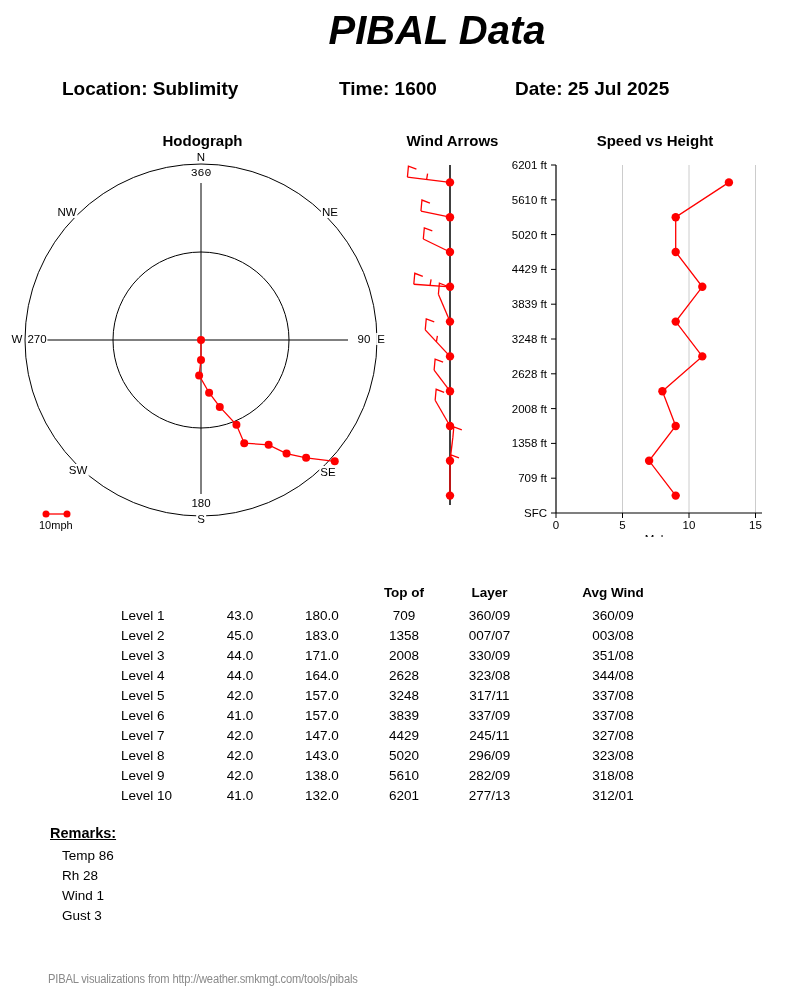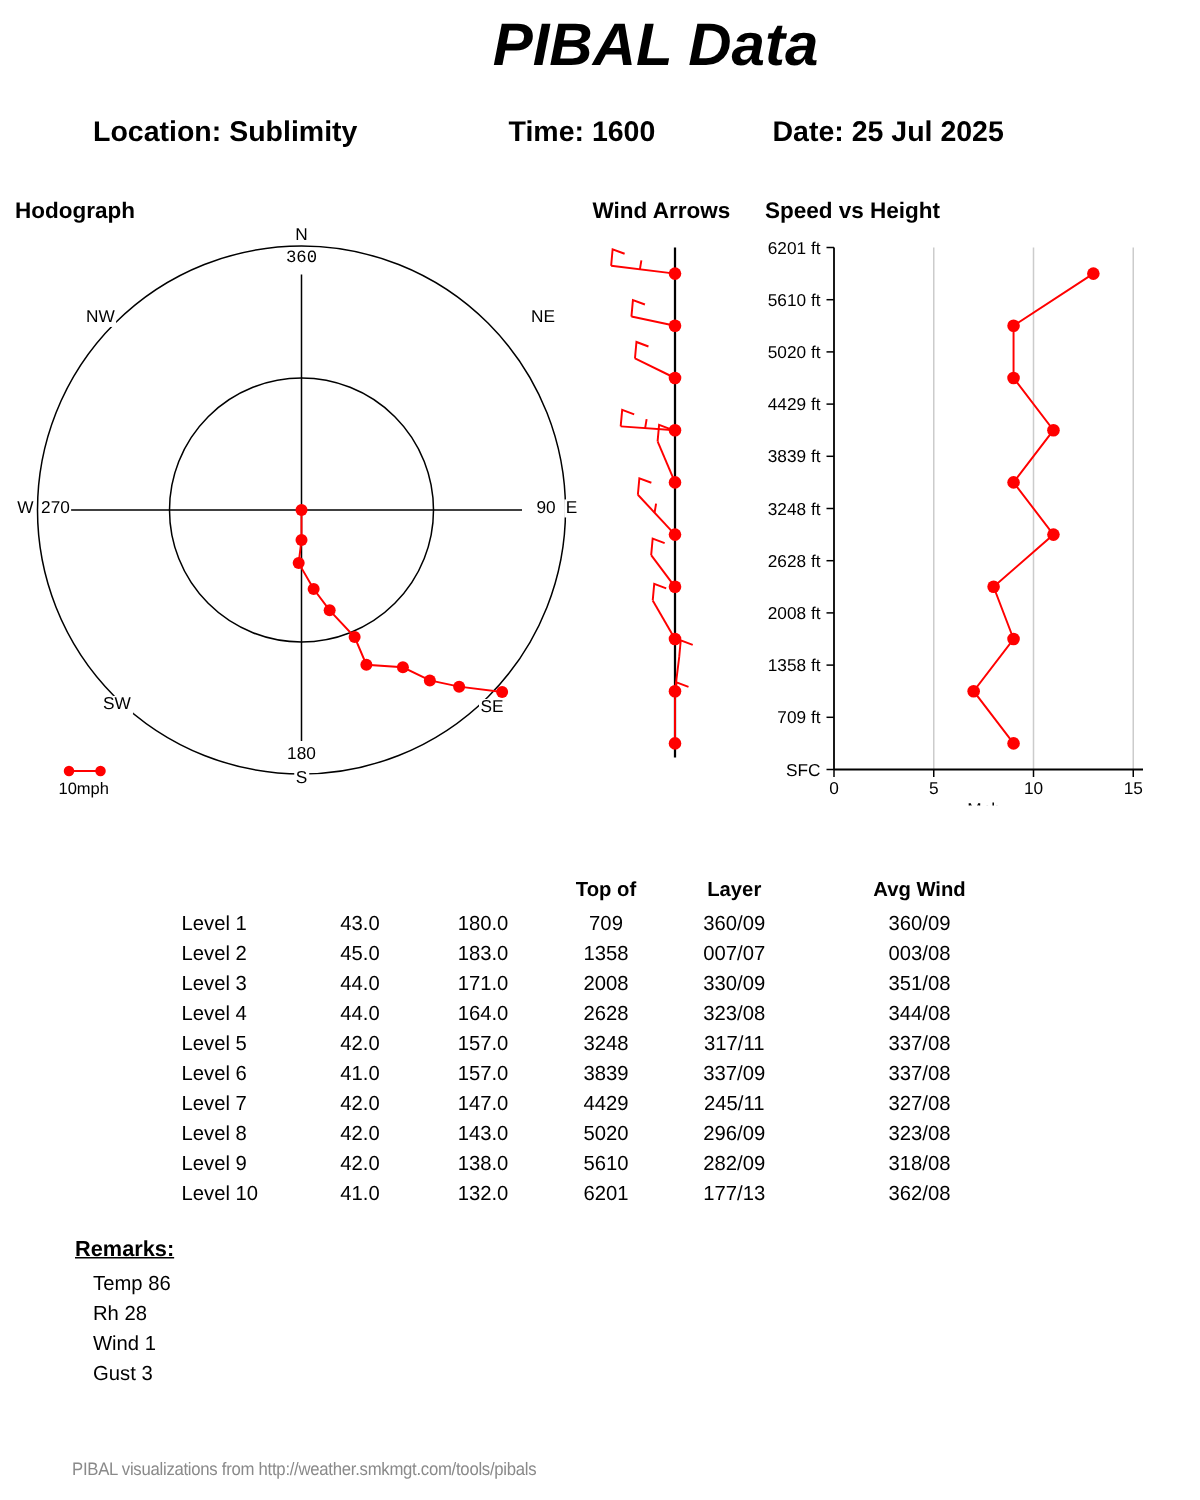--- a/index.html
+++ b/index.html
@@ -7,21 +7,21 @@
           font-family:"Liberation Sans", sans-serif; color:#000; overflow:hidden; }
 
   .main-title { position:absolute; left:0; top:8px; width:786px; text-align:center;
                 font-size:40px; font-weight:bold; font-style:italic;padding-left:44px; }
 
   .sub-item { position:absolute; top:78px; font-size:19px; font-weight:bold; white-space:nowrap; }
   .sub-loc  { left:62px; }
   .sub-time { left:339px; }
   .sub-date { left:515px; }
 
-  .chart-title { position:absolute; top:132px; font-weight:bold;
+  .chart-title { position:absolute; top:132px; text-align:center; font-weight:bold;
                  font-size:15px; white-space:nowrap; }
   .t-hodo   { left:10px;  width:385px; }
   .t-arrows { left:395px; width:115px; }
   .t-speed  { left:510px; width:290px; }
 
   .chart-svg { position:absolute; }
   #hodo-svg   { left:10px;  top:125px; }
   #arrows-svg { left:395px; top:125px; }
   #speed-svg  { left:510px; top:125px; }
 
@@ -162,21 +162,21 @@
       <circle cx="165.7" cy="196.60000000000002" r="4.2" fill="#ff0000"></circle>
       <circle cx="192.3" cy="161.8" r="4.2" fill="#ff0000"></circle>
       <circle cx="165.7" cy="127" r="4.2" fill="#ff0000"></circle>
       <circle cx="165.7" cy="92.20000000000005" r="4.2" fill="#ff0000"></circle>
       <circle cx="218.9" cy="57.400000000000034" r="4.2" fill="#ff0000"></circle>
     </svg>
 
   <div id="hodo-labels">
       <div class="compass-label" style="left: 201px; top: 157px;">N</div>
       <div class="compass-label" style="left: 201px; top: 173px; font-family: Liberation Mono, monospace;">360</div>
-      <div class="compass-label" style="left: 330px; top: 212px; margin-left: 32px;">NE</div>
+      <div class="compass-label" style="left: 330px; top: 212px;">NE</div>
       <div class="compass-label" style="left: 364px; top: 339px;">90</div>
       <div class="compass-label" style="left: 381px; top: 339px;">E</div>
       <div class="compass-label" style="left: 328px; top: 472px;">SE</div>
       <div class="compass-label" style="left: 201px; top: 503px;">180</div>
       <div class="compass-label" style="left: 201px; top: 519px;">S</div>
       <div class="compass-label" style="left: 78px; top: 470px;">SW</div>
       <div class="compass-label" style="left: 17px; top: 339px;">W</div>
       <div class="compass-label" style="left: 37px; top: 339px;">270</div>
       <div class="compass-label" style="left: 67px; top: 212px;">NW</div>
     </div>
@@ -263,22 +263,22 @@
           <div class="cell">138.0</div>
           <div class="cell">5610</div>
           <div class="cell">282/09</div>
           <div class="cell">318/08</div>
         </div>
         <div class="tgrid drow">
           <div class="cell cell-first">Level 10</div>
           <div class="cell">41.0</div>
           <div class="cell">132.0</div>
           <div class="cell">6201</div>
-          <div class="cell">177/13</div>
-          <div class="cell">362/08</div>
+          <div class="cell">277/13</div>
+          <div class="cell">312/01</div>
         </div>
       </div>
   </div>
 
   <div class="remarks-label">Remarks:</div>
   <div id="remarks-items">
       <div>Temp 86</div>
       <div>Rh 28</div>
       <div>Wind 1</div>
       <div>Gust 3</div>

